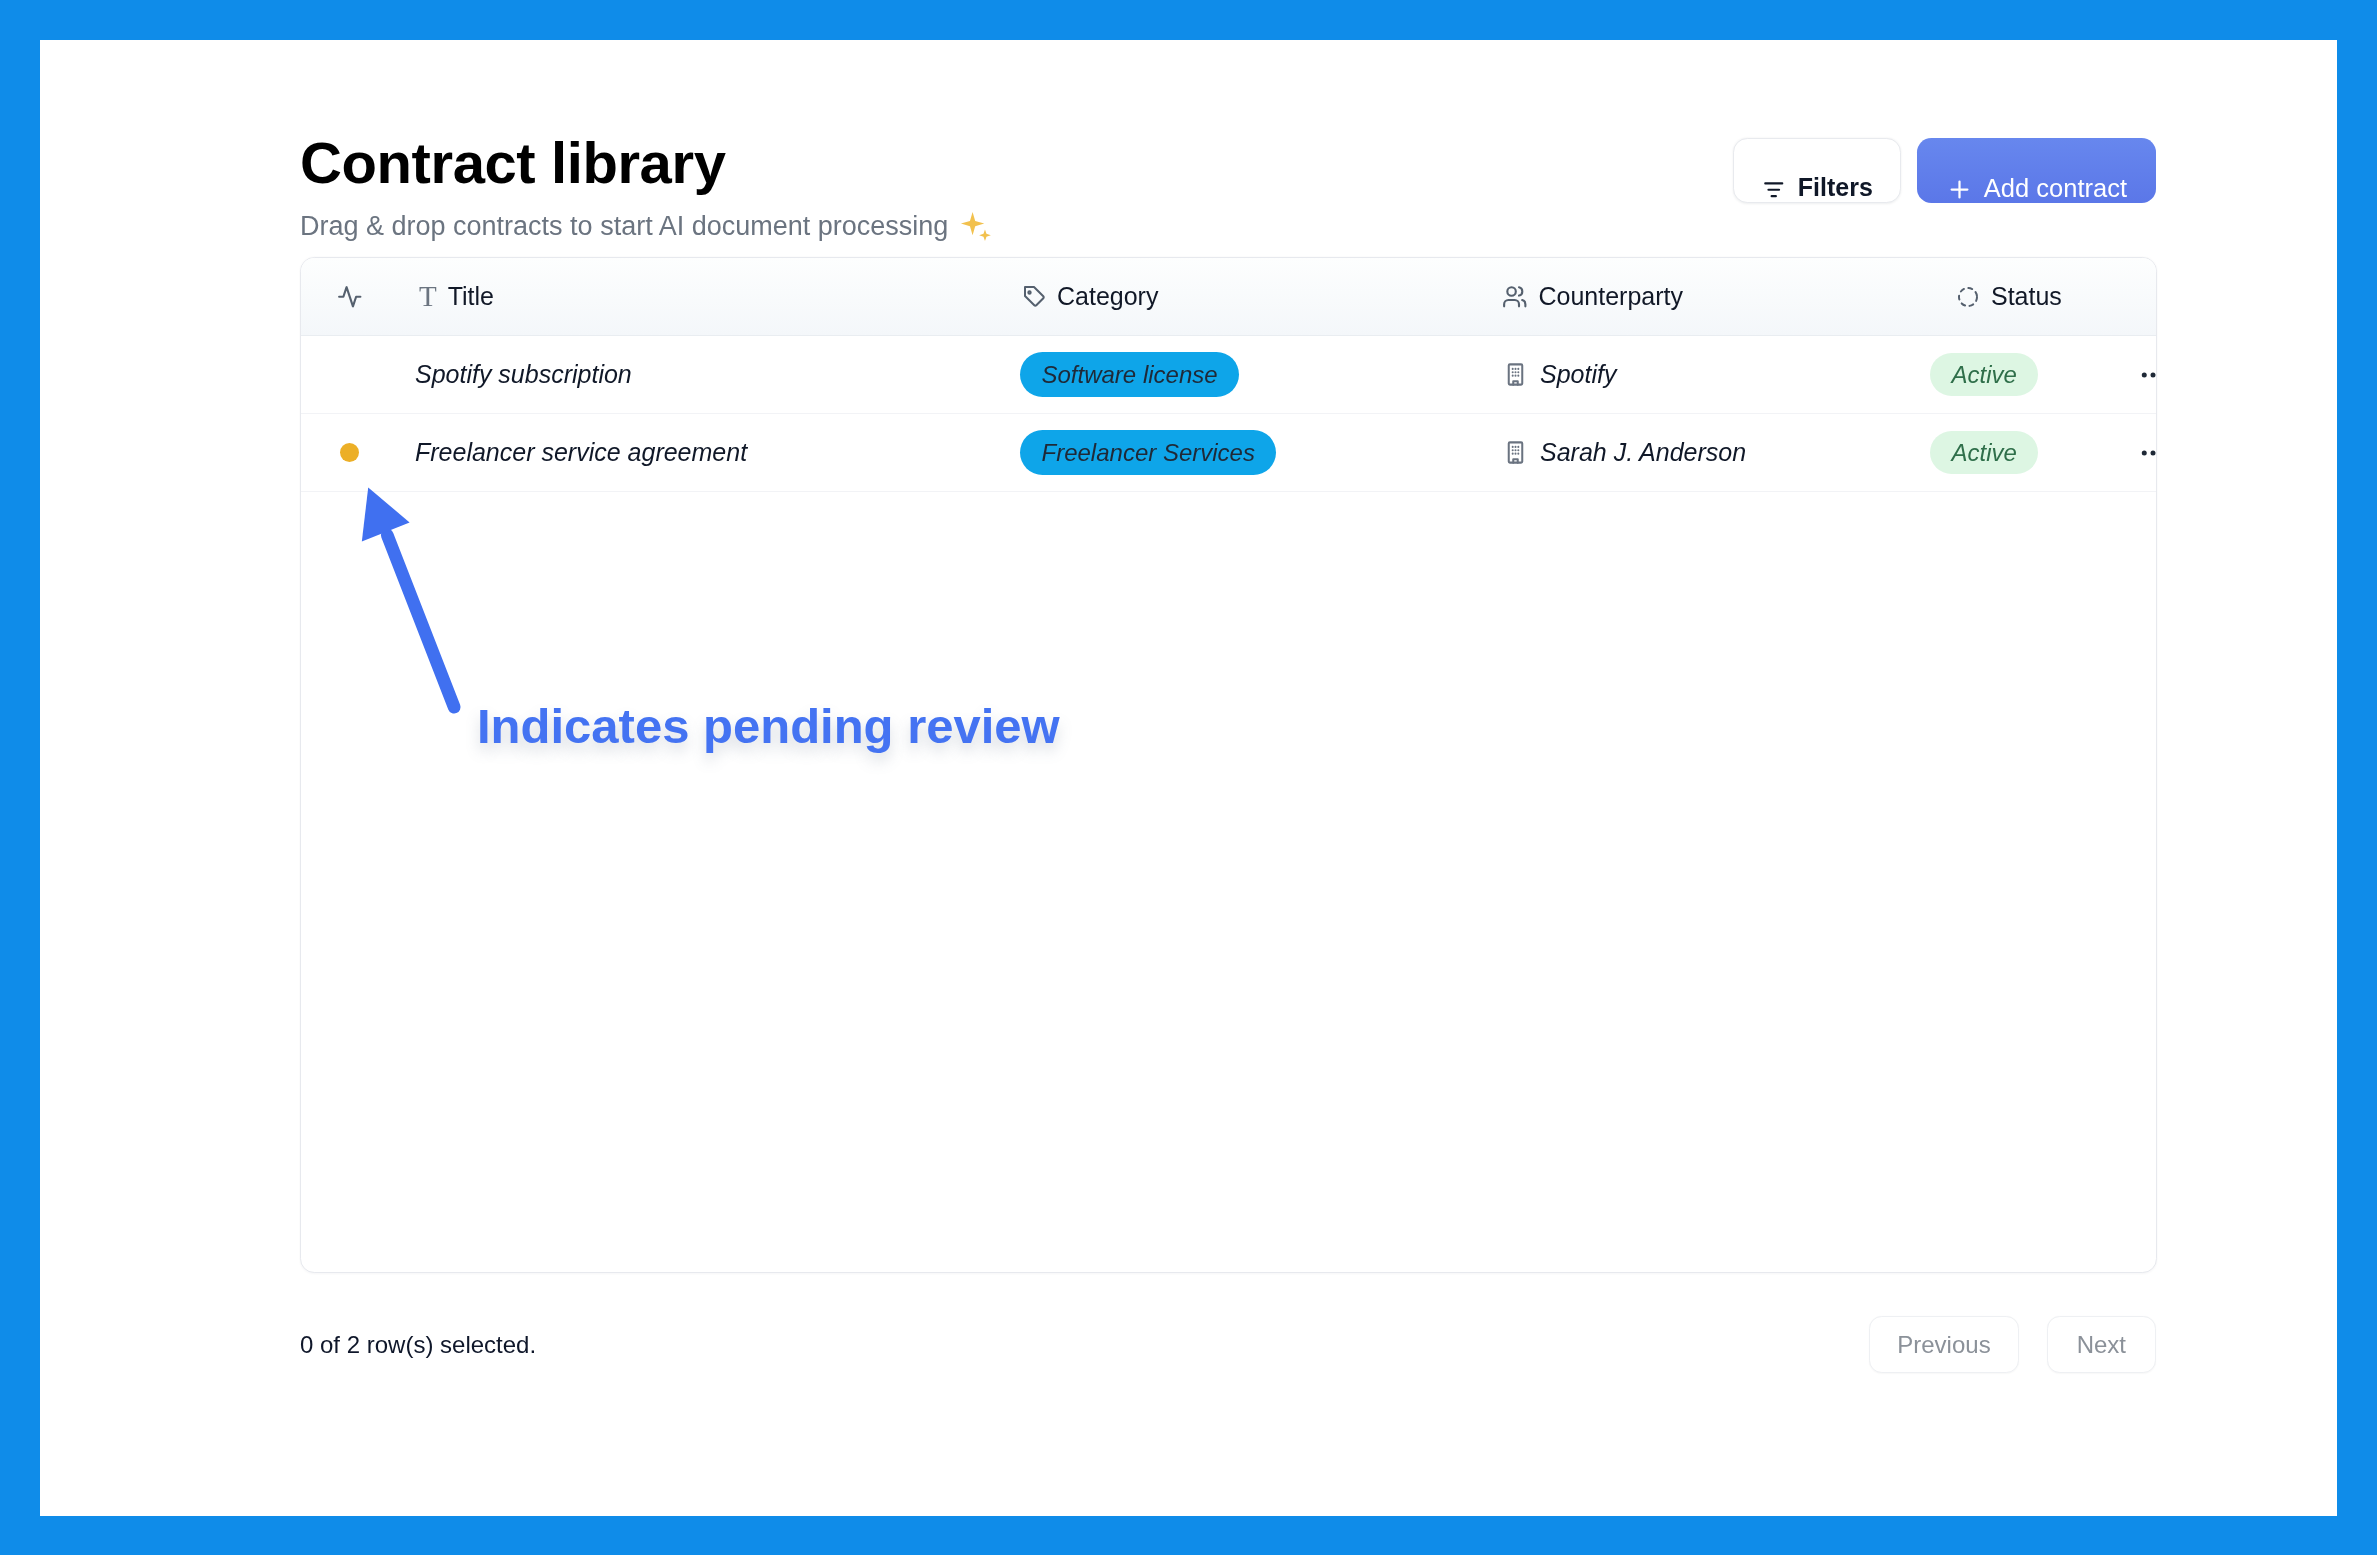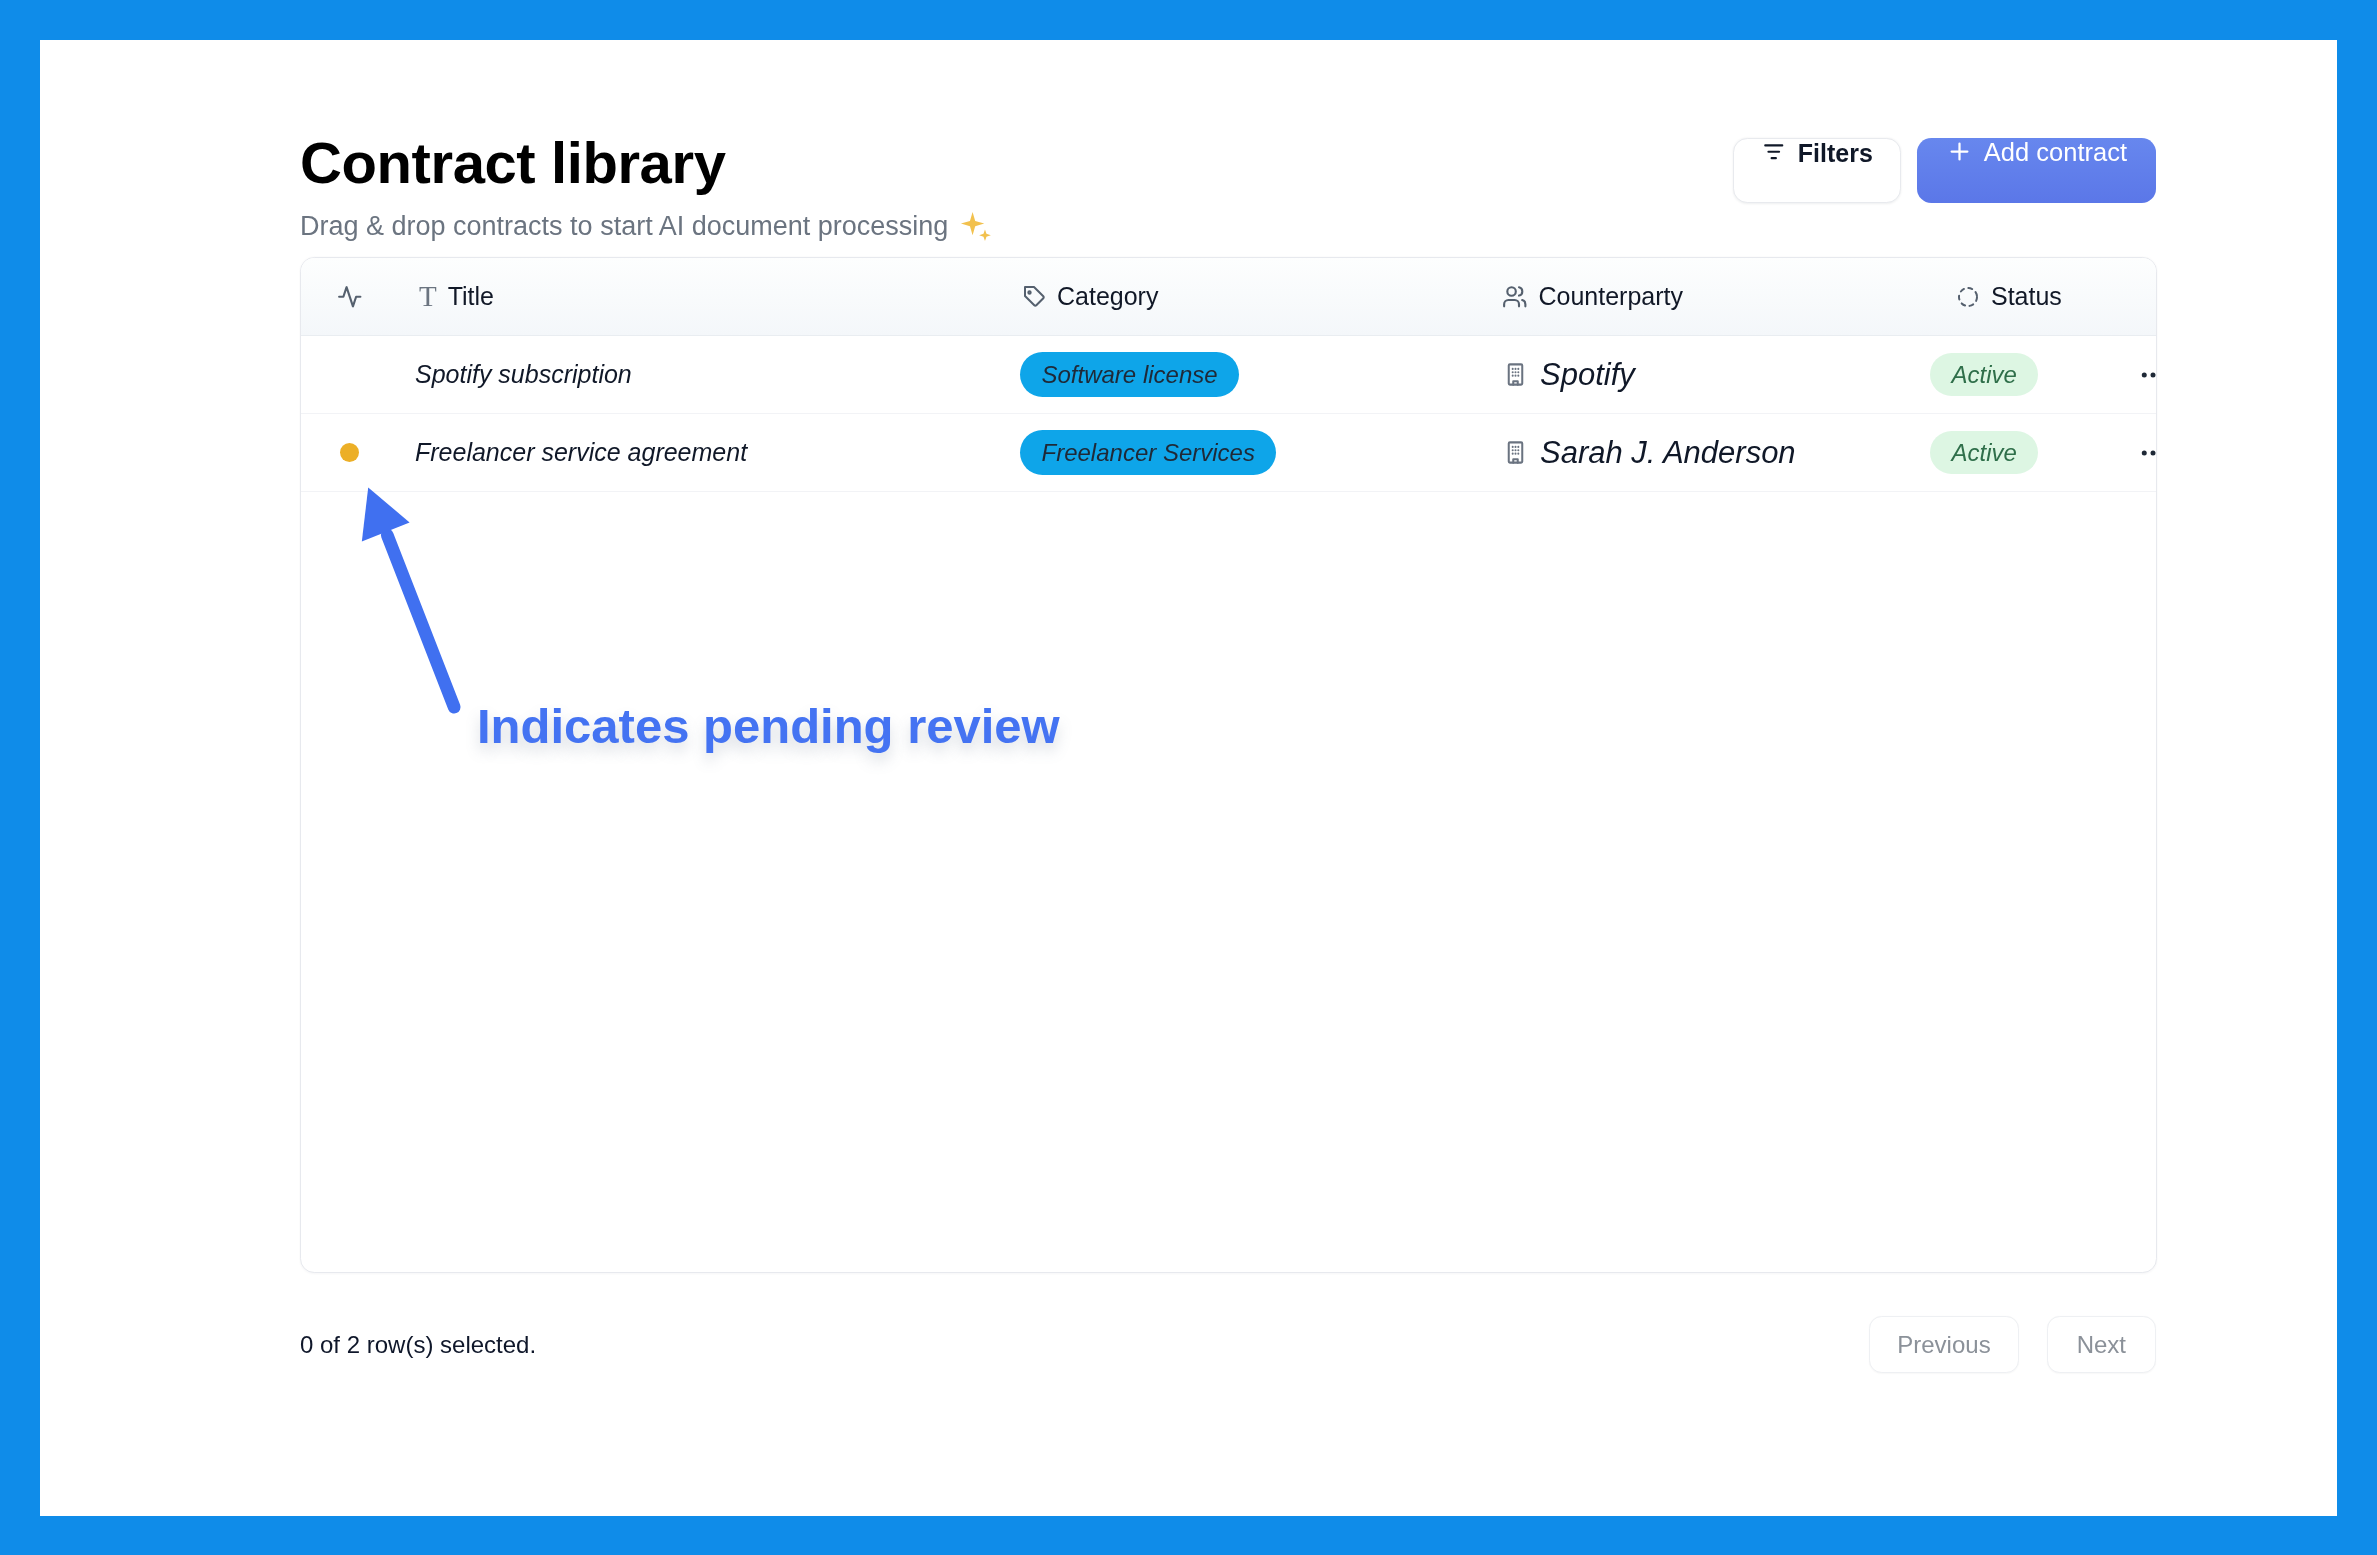--- a/index.html
+++ b/index.html
@@ -8,21 +8,21 @@
 
   .frame { width:2377px; height:1556px; background:#0f8ce9; padding:40px; }
   .page  { position:relative; width:100%; height:100%; background:#ffffff; overflow:hidden; }
 
   
   .heading { position:absolute; left:260px; top:89px; }
   .heading h1 { font-size:58px; font-weight:800; color:#000000; letter-spacing:-0.4px; }
   .subtitle { margin-top:12.7px; font-size:27px; color:#6b7480; display:flex; align-items:center; gap:9.6px; }
 
   .actions { position:absolute; top:98px; right:181px; display:flex; gap:16px; height:65px; }
-  .btn { display:flex; align-items:flex-start; justify-content:center; gap:11px; height:65px;
+  .btn { display:flex; align-items:flex-end; justify-content:center; gap:11px; height:65px;
          border-radius:14.3px; font-family:inherit; font-size:25px; cursor:pointer; }
   .btn-filters { background:#ffffff; border:0.8px solid #e8eaee; color:#101828; font-weight:600;
                  padding:0 27px; box-shadow:0 0.8px 2.4px rgba(16,24,40,.07); }
   .btn-add { background:linear-gradient(180deg,#6787ee,#5b77e8); border:none; color:#ffffff;
              font-weight:500; font-size:25.5px; padding:0 29px; }
 
   
   .card { position:absolute; left:260px; top:217px; width:1857px; height:1016px; background:#ffffff;
           border:0.8px solid #e7e9ee; border-radius:14.3px; box-shadow:0 0.8px 2.4px rgba(16,24,40,.04);
           overflow:hidden; }
@@ -42,21 +42,21 @@
   .c-status { left:1655px; }
   .r-status { left:1629px; }
   .c-menu   { left:1829px; width:45px; justify-content:center; background:none; border:none; cursor:pointer; color:#1f2937; }
 
   .t-ico { font-family:"Liberation Serif", serif; font-size:29px; color:#6b7480; line-height:1; }
 
   .badge { background:#0ea5e9; color:#1f2937; font-size:24px; font-weight:500;
            padding:8.8px 21.5px; border-radius:795px; white-space:nowrap; }
   .pill  { background:#ddf6e3; color:#2f6f4a; font-size:24px; font-weight:500;
            padding:7.2px 21.5px; border-radius:795px; }
-  .cp-text { font-size:31px; color:#101828;text-align:center; }
+  .cp-text { font-size:25px; color:#101828;text-align:center; }
   .cp-ico  { color:#6a7380; }
 
   .dot { width:19px; height:19px; border-radius:50%; background:#ecaf27; }
 
   
   .arrow-overlay { position:absolute; left:0; top:0; width:2298px; height:1476px; pointer-events:none; }
   .annotation { position:absolute; left:437px; top:658px; font-size:49px; font-weight:700;
                 color:#4473f2; text-shadow:0 8px 14.3px rgba(100,116,139,.25); white-space:nowrap;text-align:center; }
 
   

